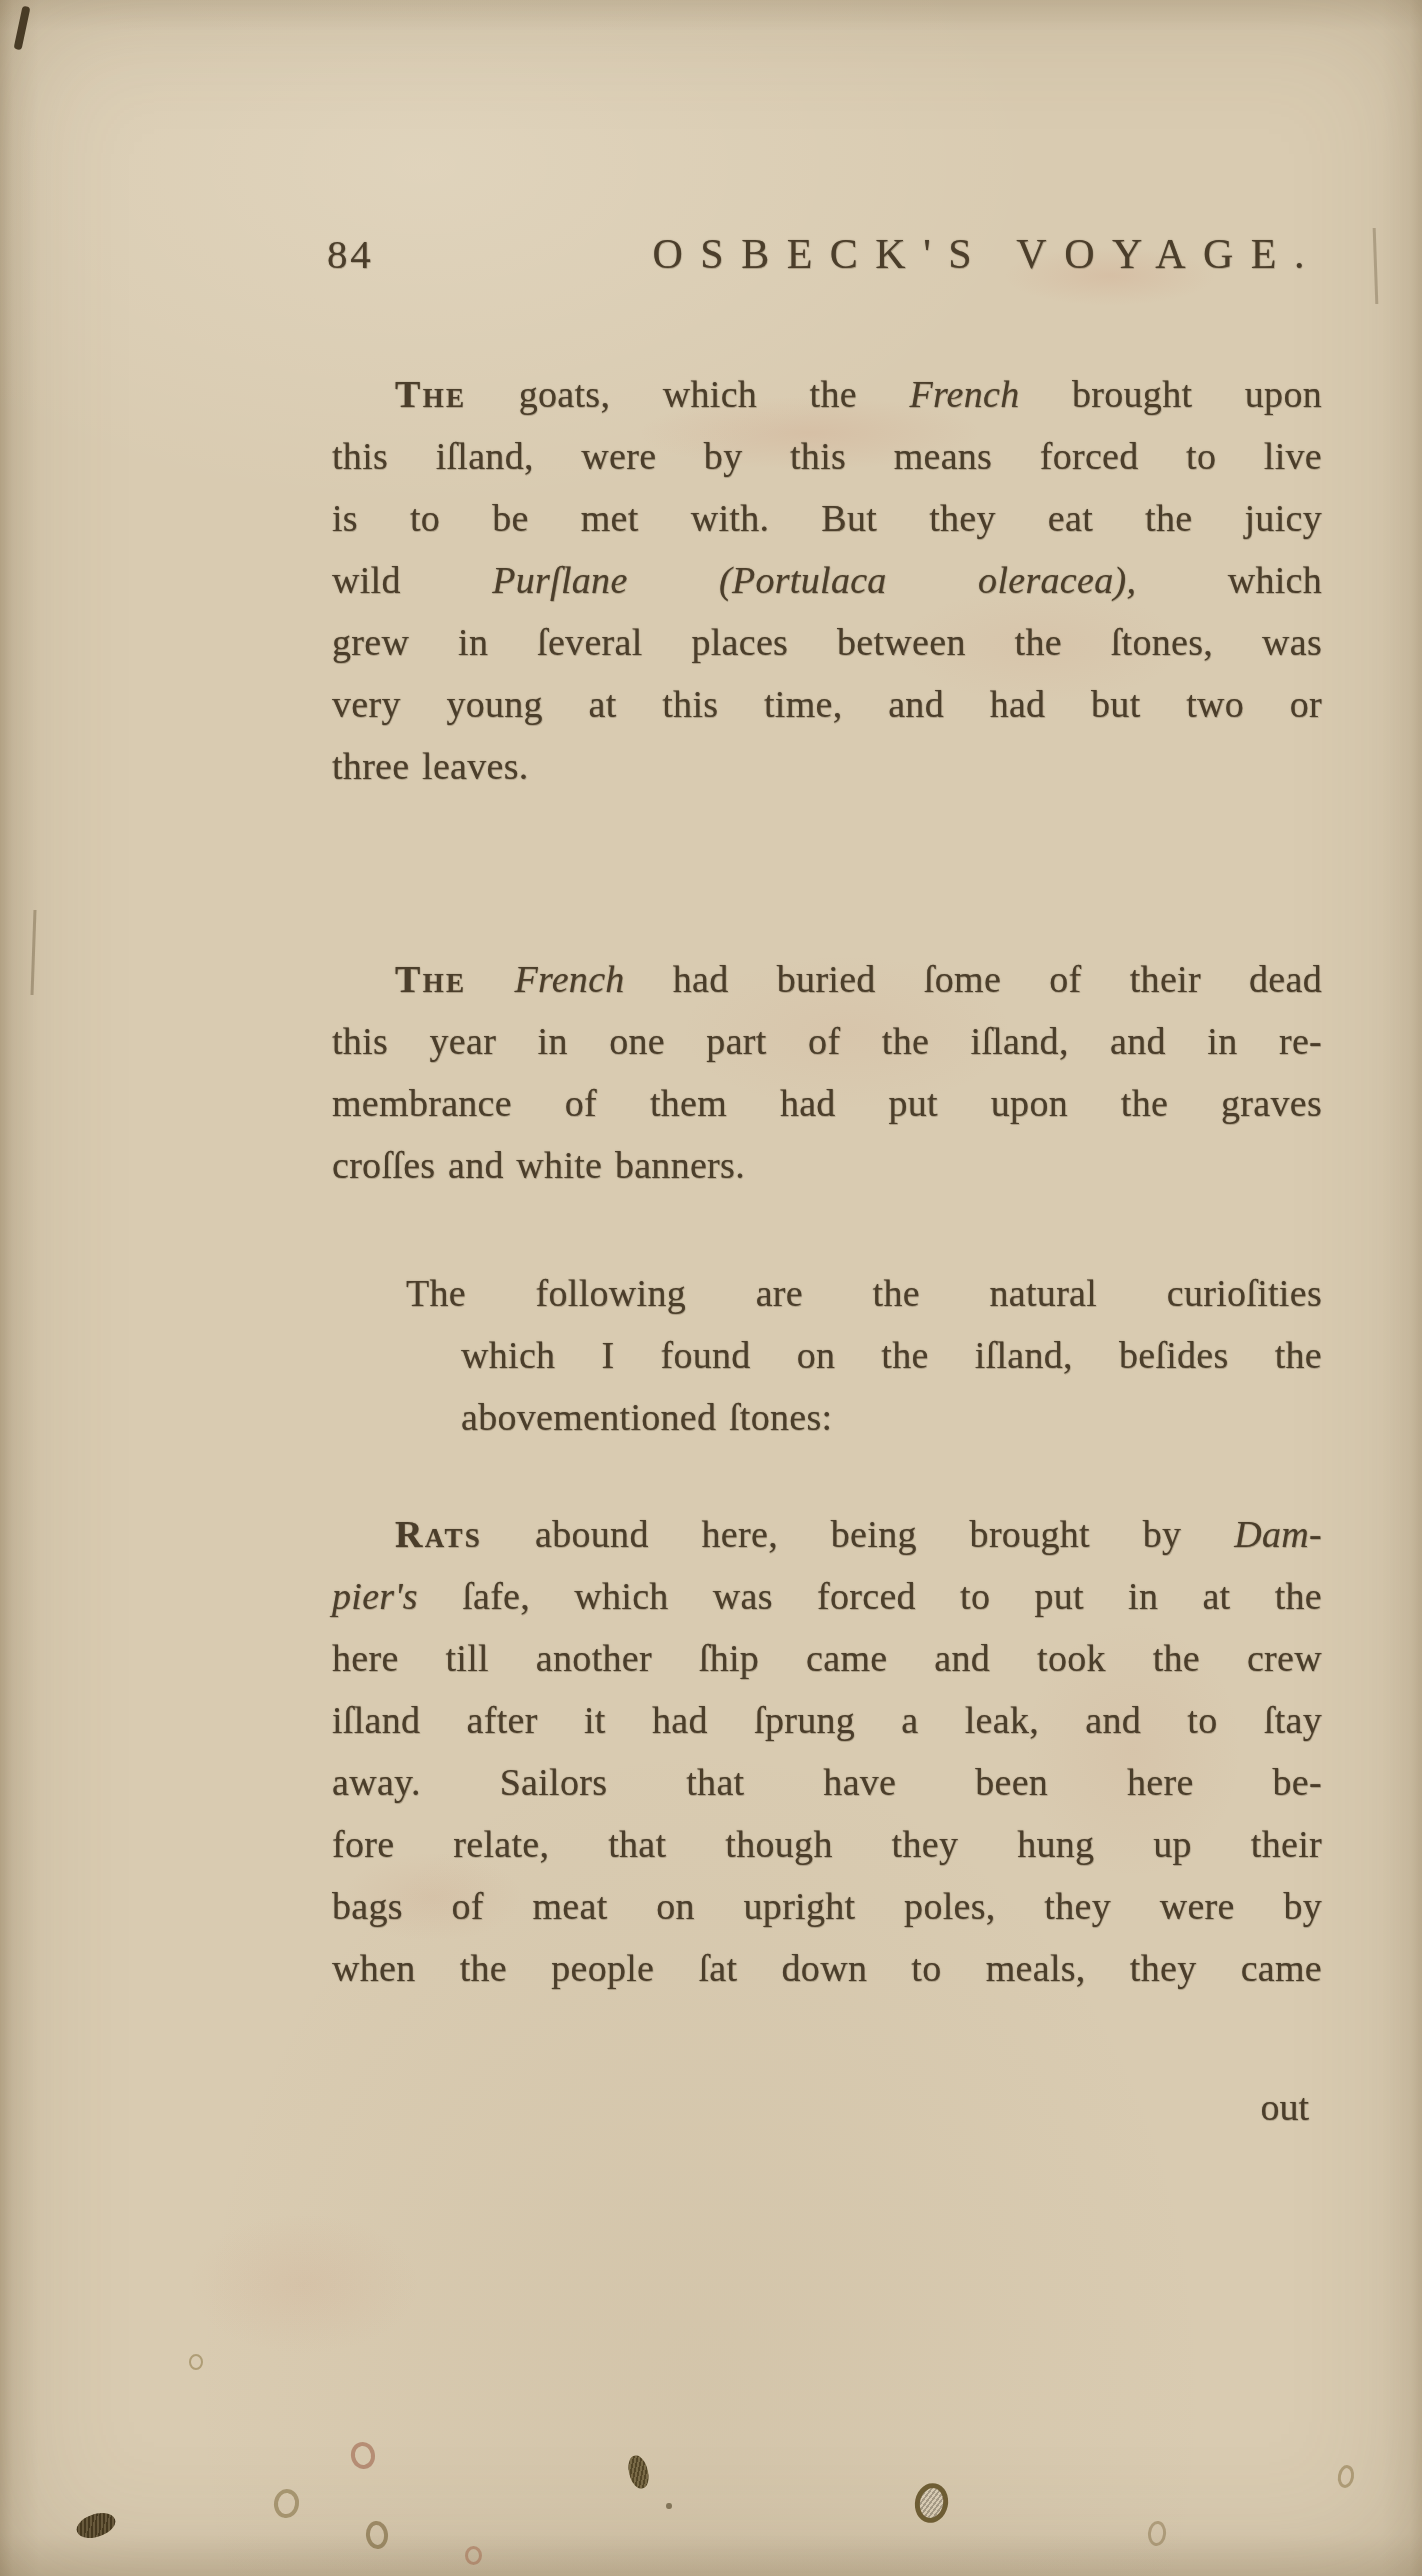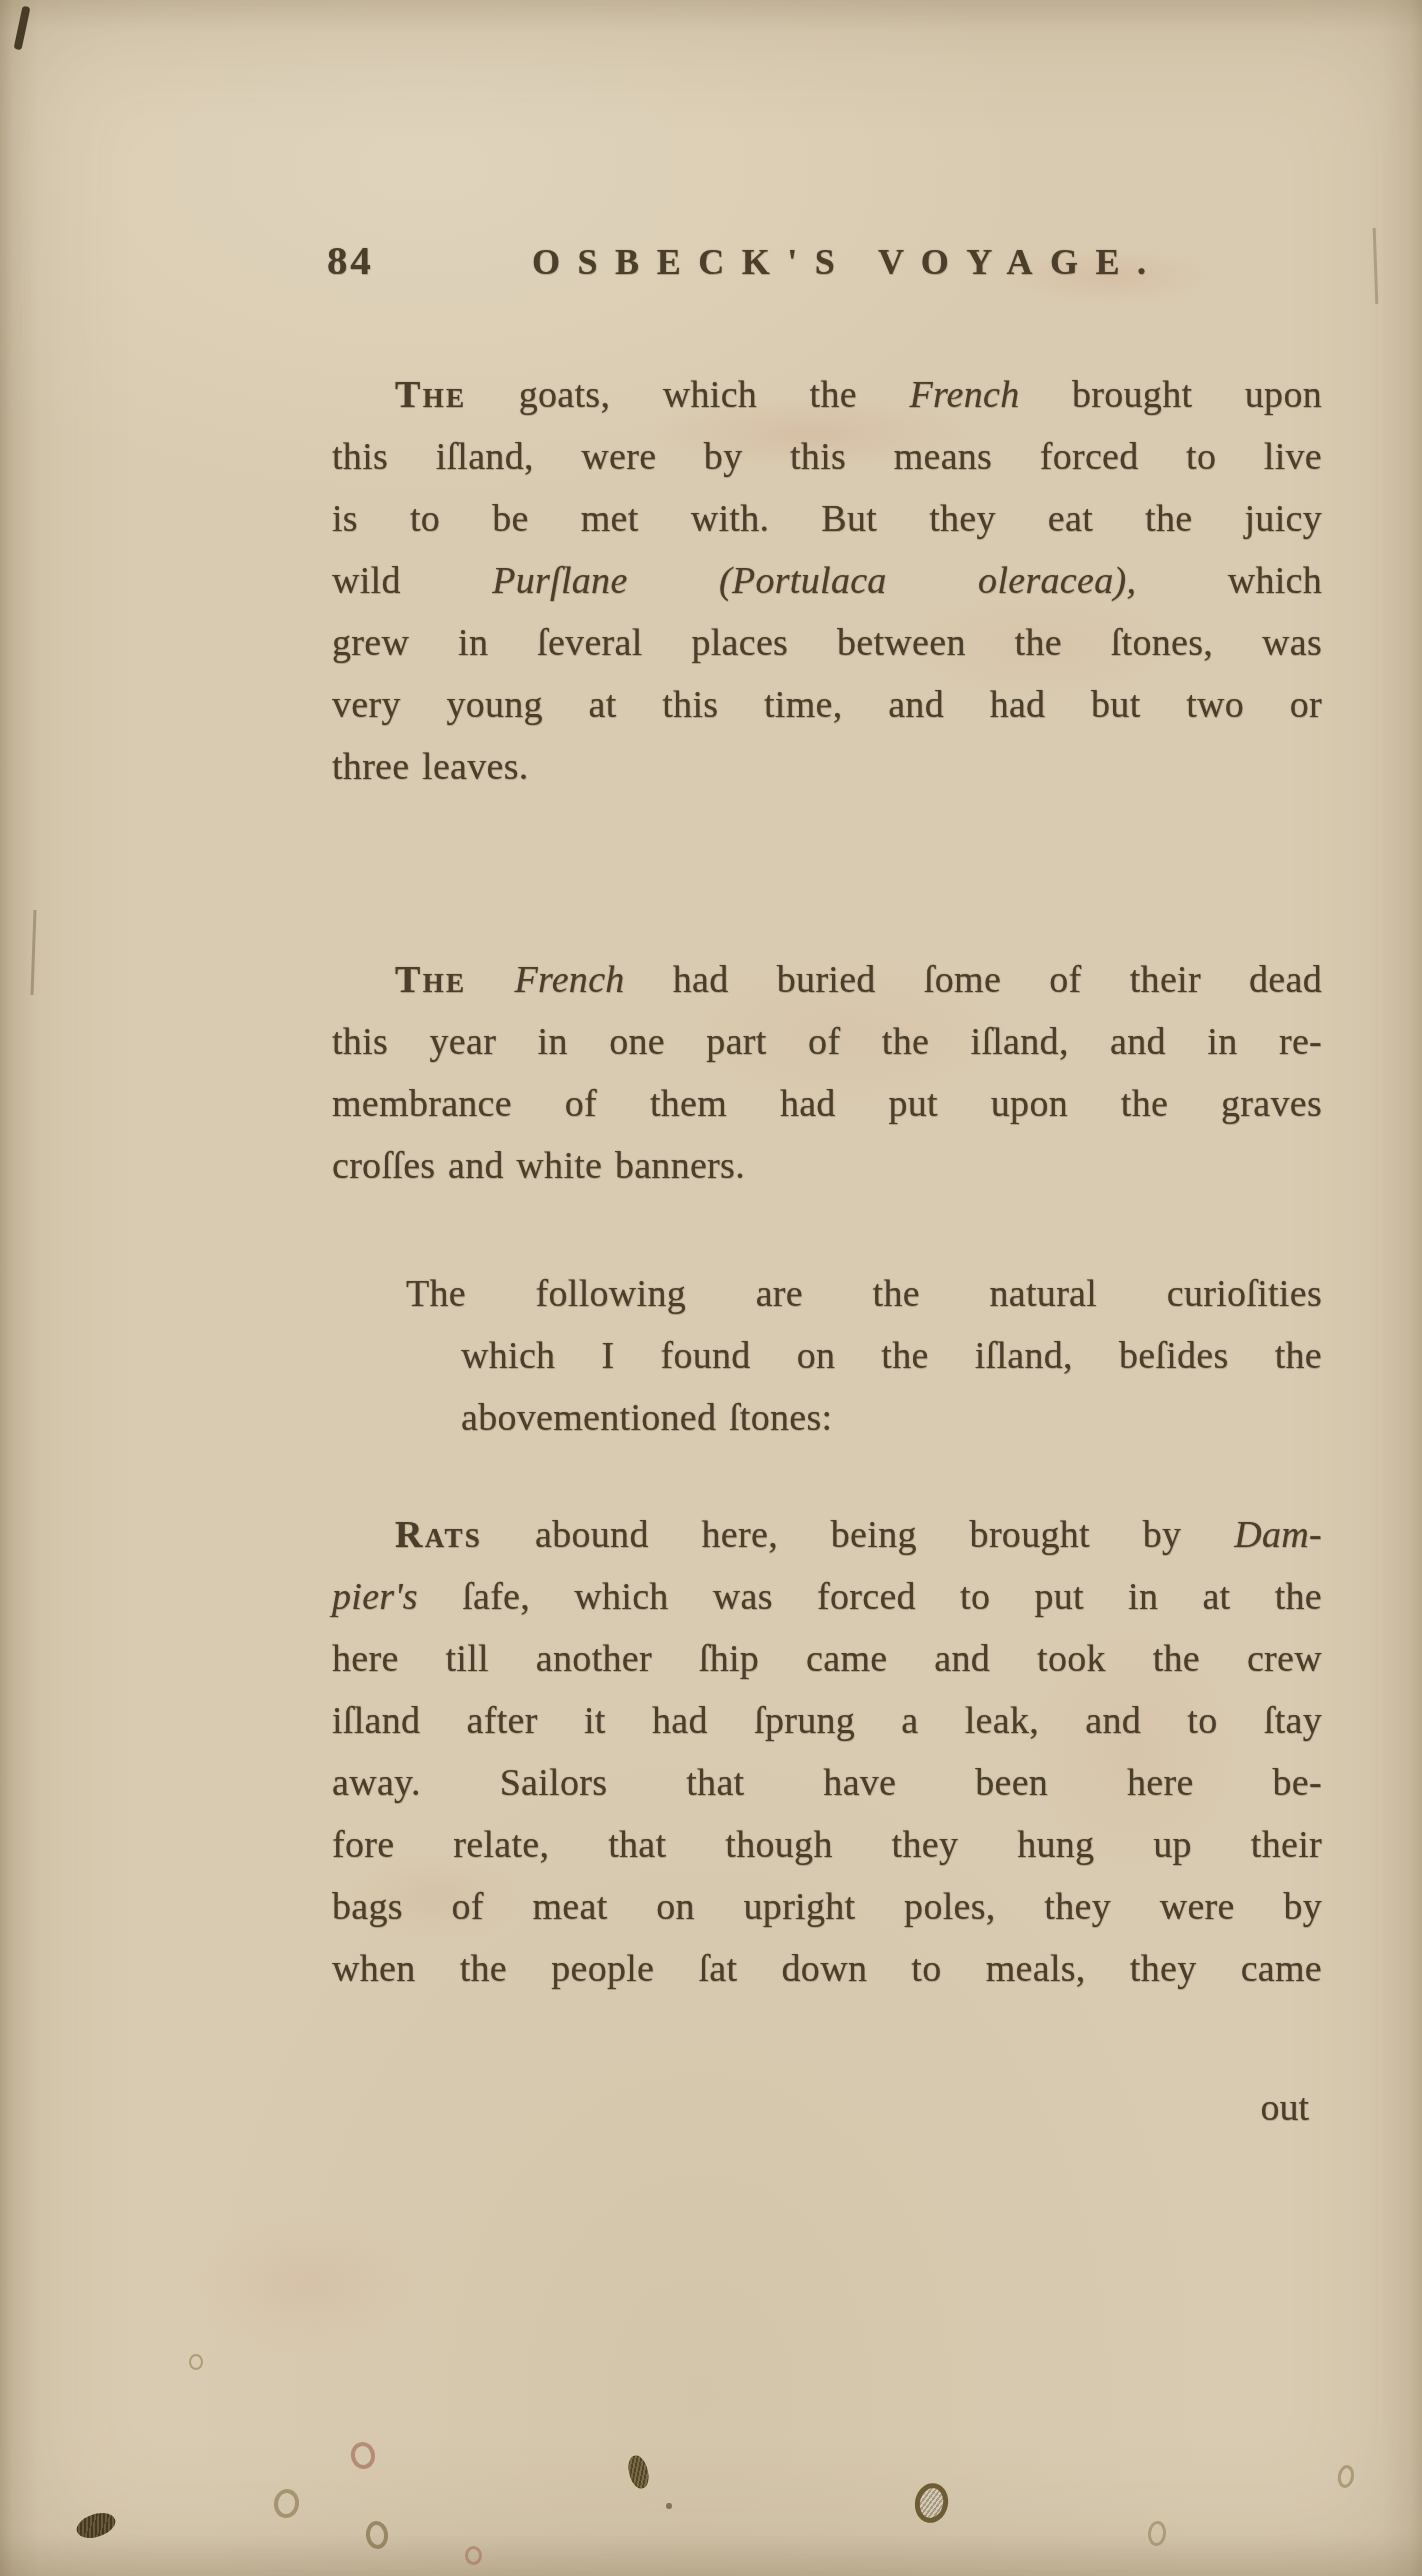--- a/index.html
+++ b/index.html
@@ -40,36 +40,35 @@
     pointer-events: none;
   }
   
   .ink {
     color: #4b3e2b;
     text-shadow: 0 0 1.2px rgba(72,58,36,0.55), 0.6px 0.6px 0 rgba(72,58,36,0.22);
   }
   .header {
     position: absolute;
     left: 327px;
-    top: 232px;
+    top: 226px;
     width: 995px;
     height: 57px;
     display: flex;
     align-items: baseline;
-    font-weight: bold;
   }
   .pagenum {
     font-size: 41px;
     letter-spacing: 2.8px;
     line-height: 57px;
   }
   .runtitle {
     flex: 1;
-    text-align: center;
-    font-size: 36px;
+    text-align: right;
+    font-size: 42px;
     letter-spacing: 17.5px;
     line-height: 57px;
     white-space: nowrap;
   }
   .col {
     position: absolute;
     left: 332px;
     width: 990px;
     font-size: 38px;
     letter-spacing: 0.3px;

